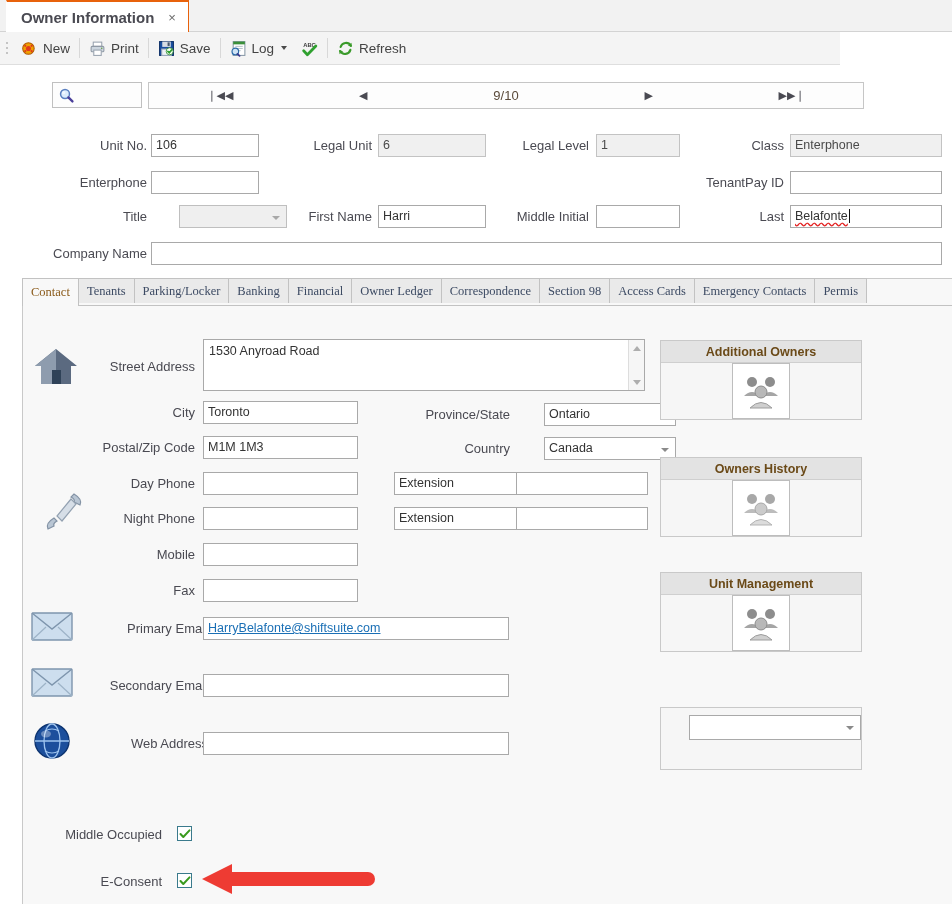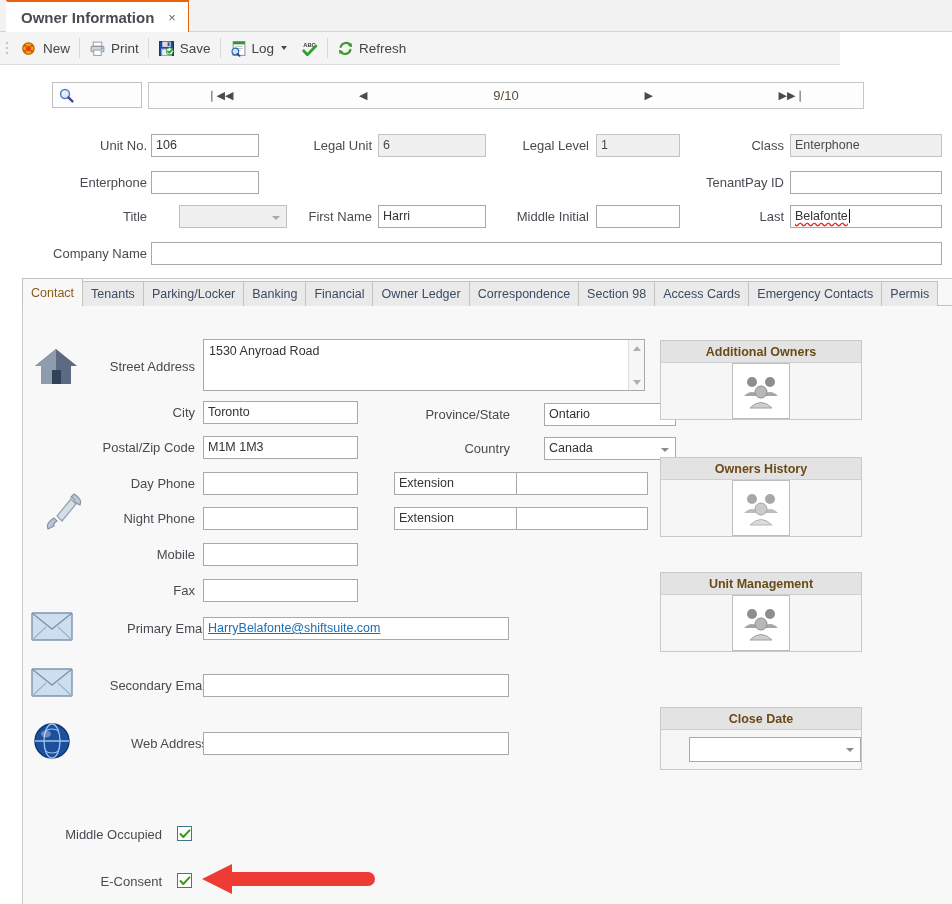--- a/index.html
+++ b/index.html
@@ -111,21 +111,21 @@
     vertical-align:-3px; margin-left:1px;
   }
 
   
   .content-panel {
     position:absolute; left:22px; top:278px; width:930px; height:626px;
     background:#f8f8f8; border:1px solid #c9c9c9; border-bottom:none; border-right:none;
   }
   .tabs-row {
     position:absolute; left:22px; top:278px; height:28px;
-    display:flex; align-items:flex-end;
+    display:flex; align-items:flex-start;font-family:Liberation Serif, serif;
   }
   .ctab {
     height:25px; padding:0 8px; display:flex; align-items:center;
     font-size:12.5px; color:#3c4a63; background:#eaeaea;
     border:1px solid #c2c2c2; border-bottom:none; margin-right:-1px;
     white-space:nowrap; cursor:pointer;
   }
   .ctab.active {
     background:#f8f8f8; height:28px; color:#8a5a1a; z-index:3;
     position:relative;
@@ -450,21 +450,20 @@
         <circle cx="29" cy="10" r="5" fill="#8d8d8d"></circle>
           <path d="M21 24 q8-8 16 0 z" fill="#a5a5a5"></path>
         <circle cx="20" cy="20" r="6" fill="#b8b8b8" stroke="#8d8d8d"></circle>
           <path d="M9 36 q11-11 22 0 z" fill="#cfcfcf" stroke="#9d9d9d"></path>
       </svg>
     </div>
   </div>
 </div>
 
 <div class="gbox" style="left:660px; top:707px; width:202px; height:63px;">
-  <div class="gbox-hd">Close Date</div>
   <div class="gbox-body">
     <div class="combo" style="position:relative;left:0;top:0;width:182px;height:25px;"></div>
   </div>
 </div>
 
 <div class="lbl-r" style="left:20px; top:824px; width:142px;">Middle Occupied</div>
 <div class="chk" style="left:177px; top:826px;">
   <svg viewBox="0 0 12 12">
       <path d="M1.5 6 L4.3 9 L10.5 2.4" stroke="#3a9a1e" stroke-width="2" fill="none" stroke-linecap="round" stroke-linejoin="round"></path>
     </svg>

